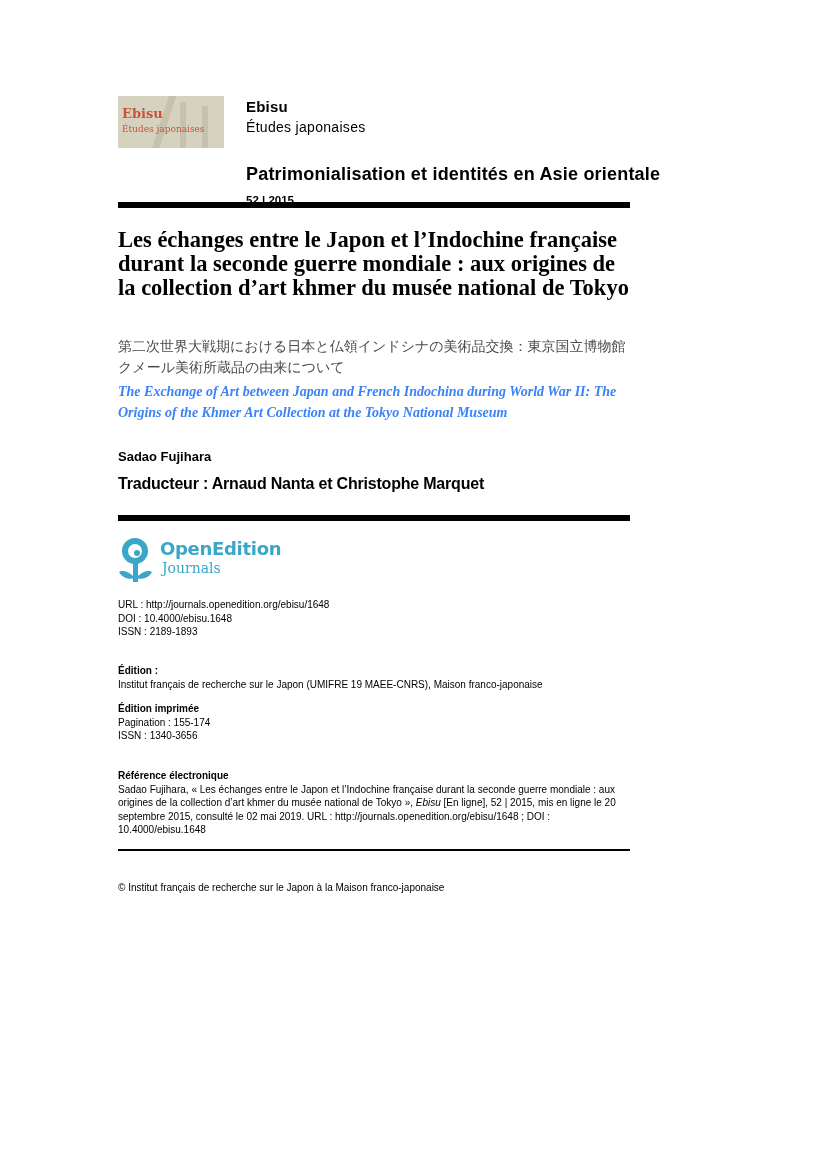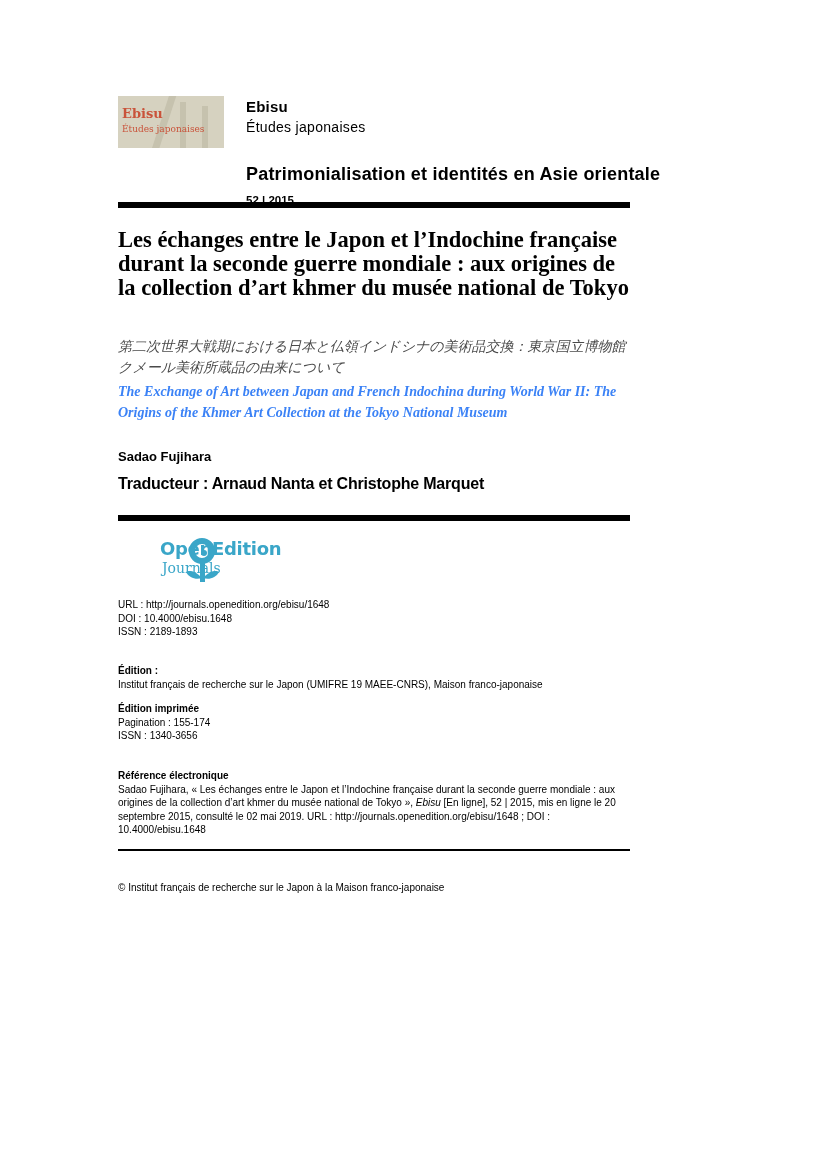--- a/index.html
+++ b/index.html
@@ -30,32 +30,32 @@
 
     .rule-thick { left: 118px; width: 512px; height: 6px; background: #000; }
     .rule-thin { left: 118px; width: 512px; height: 2px; background: #000; }
 
     .title-fr {
       left: 118px; top: 228px; width: 520px;
       font-family: "Liberation Serif", serif; font-weight: bold; font-size: 22.5px; line-height: 24px;
     }
     .title-ja {
       left: 118px; top: 336px; width: 520px;
-      font-family: "DejaVu Serif", serif; font-style: italic; font-size: 14px; line-height: 21px; color: #4a4a4a;
+      font-family: "DejaVu Serif", serif; font-size: 14px; line-height: 21px; color: #4a4a4a;
     }
     .title-en {
       left: 118px; top: 381px; width: 520px;
       font-family: "Liberation Serif", serif; font-style: italic; font-weight: bold; font-size: 14px; line-height: 21px; color: #3b82f6;
     }
 
     .author { left: 118px; top: 449px; font-size: 13px; font-weight: bold; }
     .translator { left: 118px; top: 475px; font-size: 16px; font-weight: bold; letter-spacing: -0.2px; }
 
     
-    .oe-logo { left: 118px; top: 538px; width: 170px; height: 46px; text-align: center; }
+    .oe-logo { left: 118px; top: 538px; width: 170px; height: 46px; }
     .oe-word { position: absolute; left: 42px; top: 0px; font-family: "DejaVu Sans", sans-serif; font-size: 18px; font-weight: bold; color: #3aa6c8; letter-spacing: -0.3px; }
     .oe-journals { position: absolute; left: 44px; top: 22px; font-family: "DejaVu Serif", serif; font-size: 14px; color: #3aa6c8; }
 
     .meta { left: 118px; width: 520px; font-size: 10px; line-height: 13.5px; }
     .meta .h { font-weight: bold; }
     .meta em { font-style: italic; }
 
     .copyright { left: 118px; top: 882px; font-size: 10px; }
   </style>
 </head>

